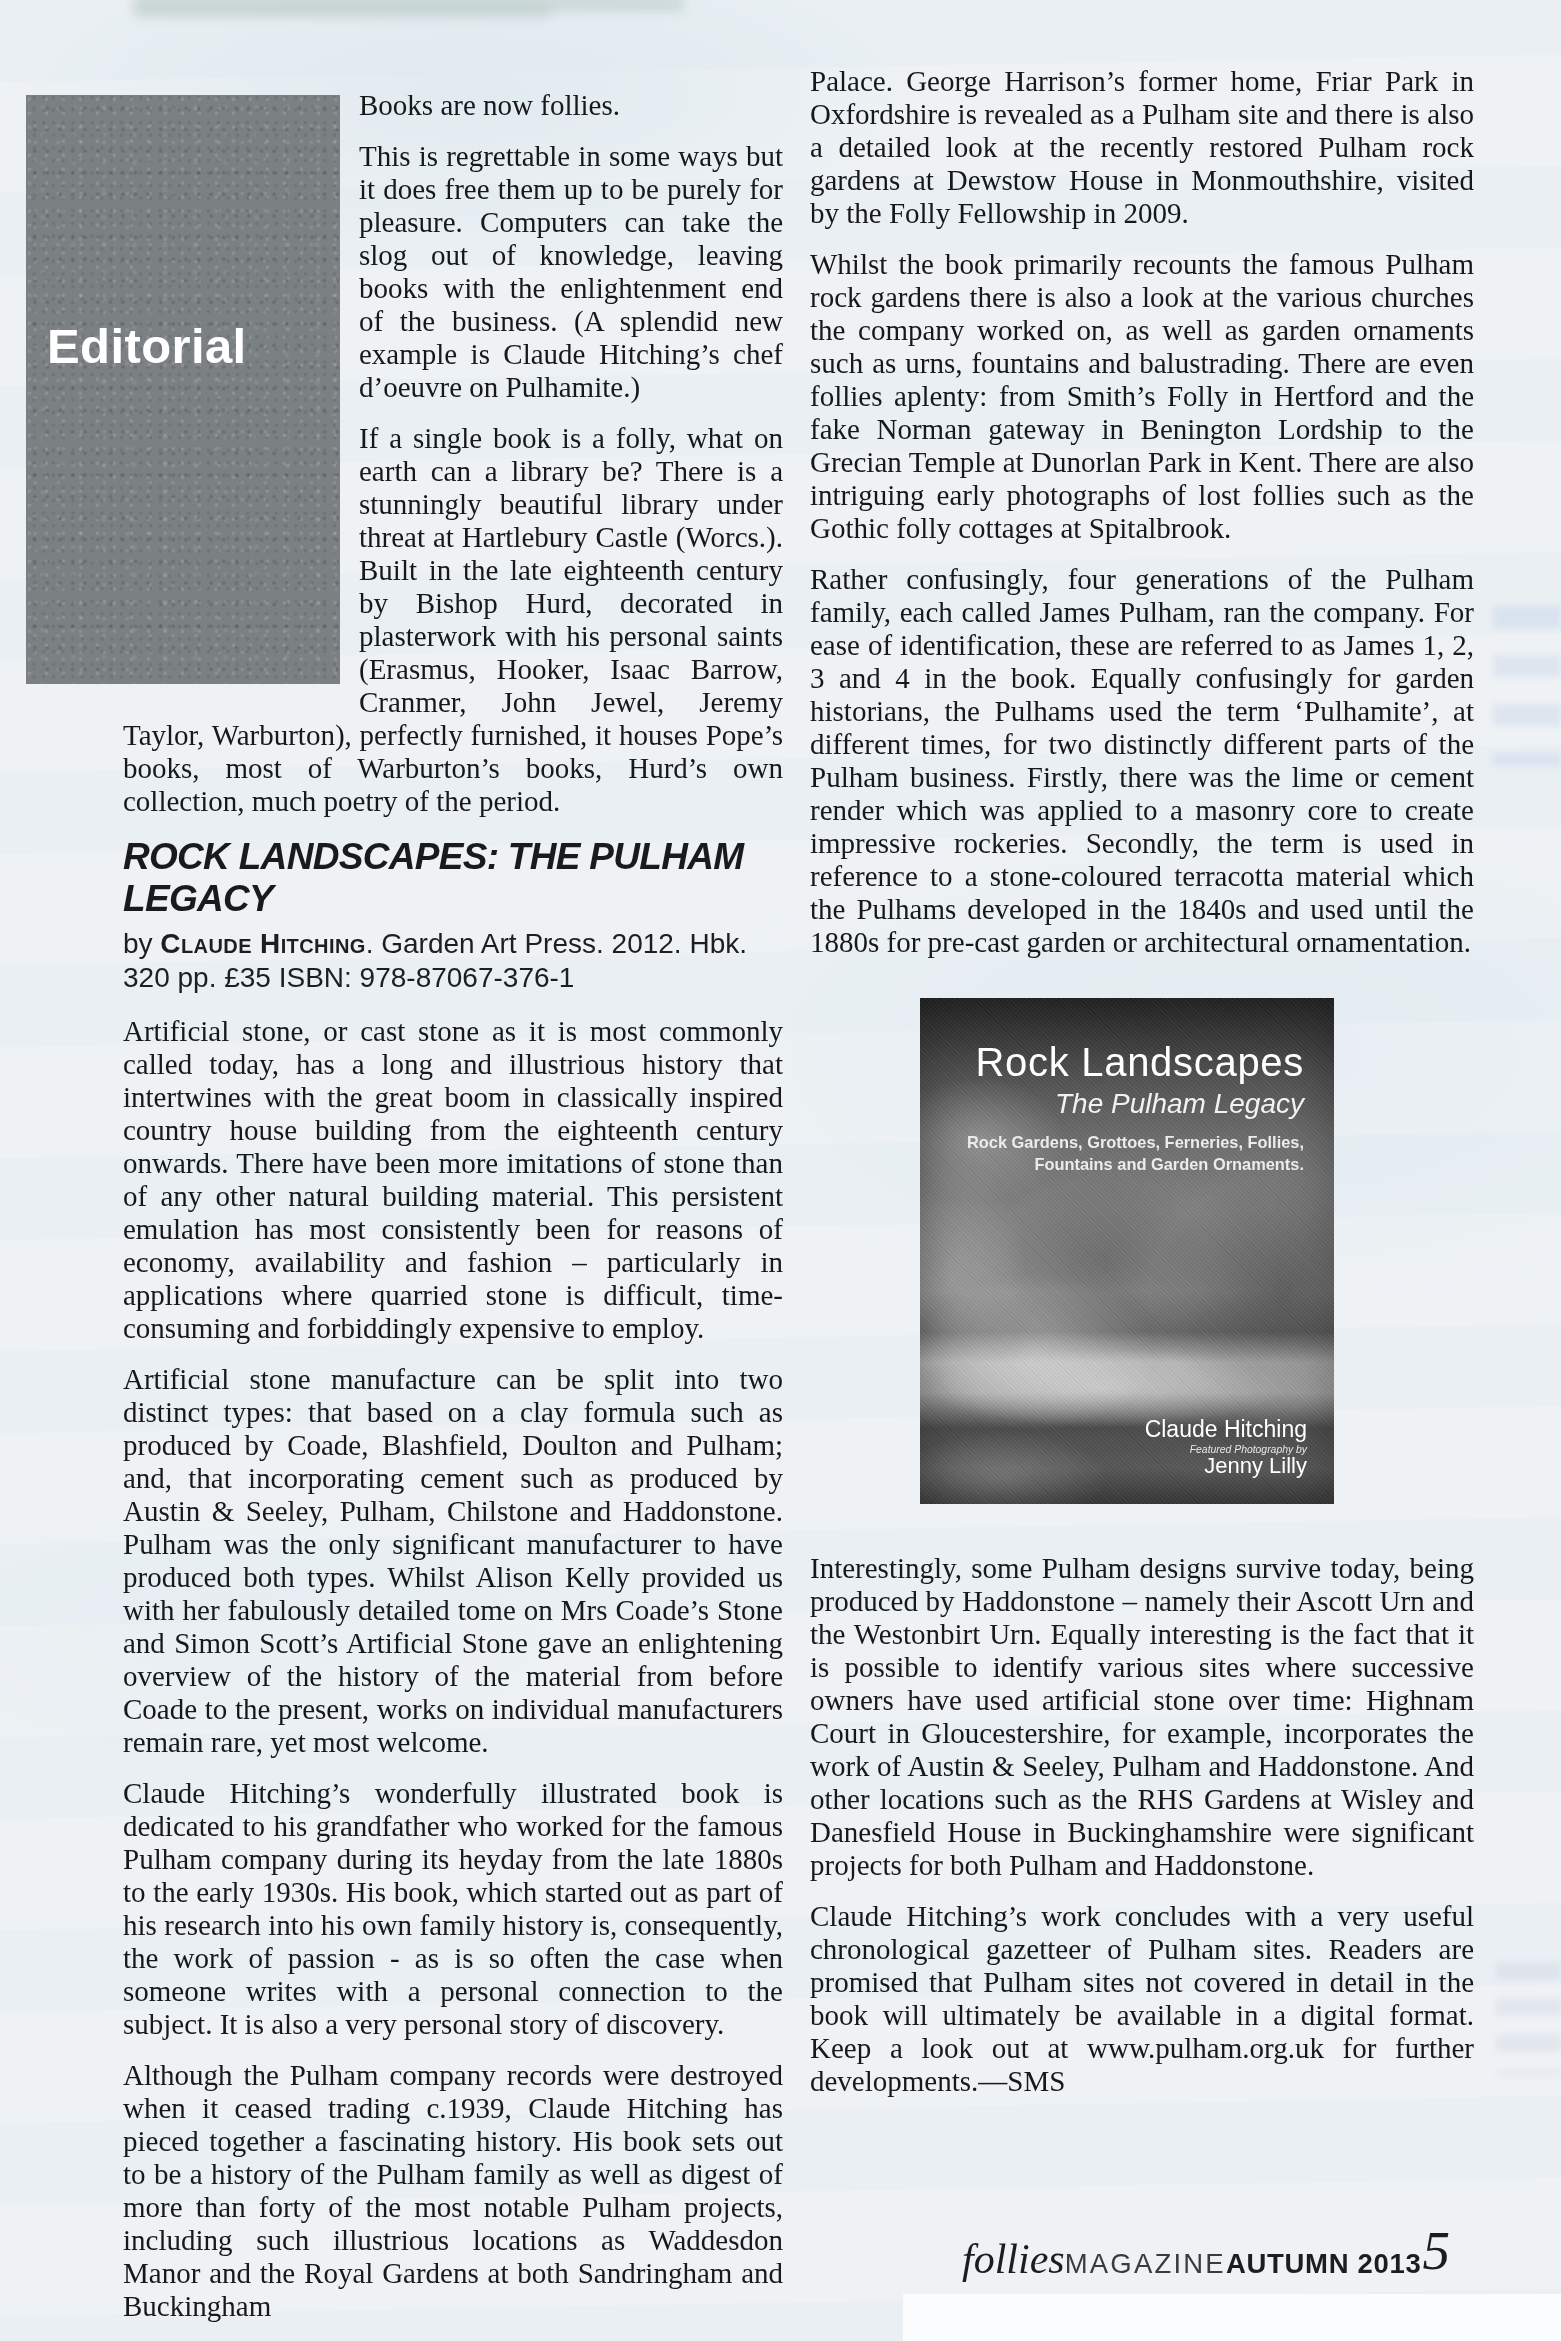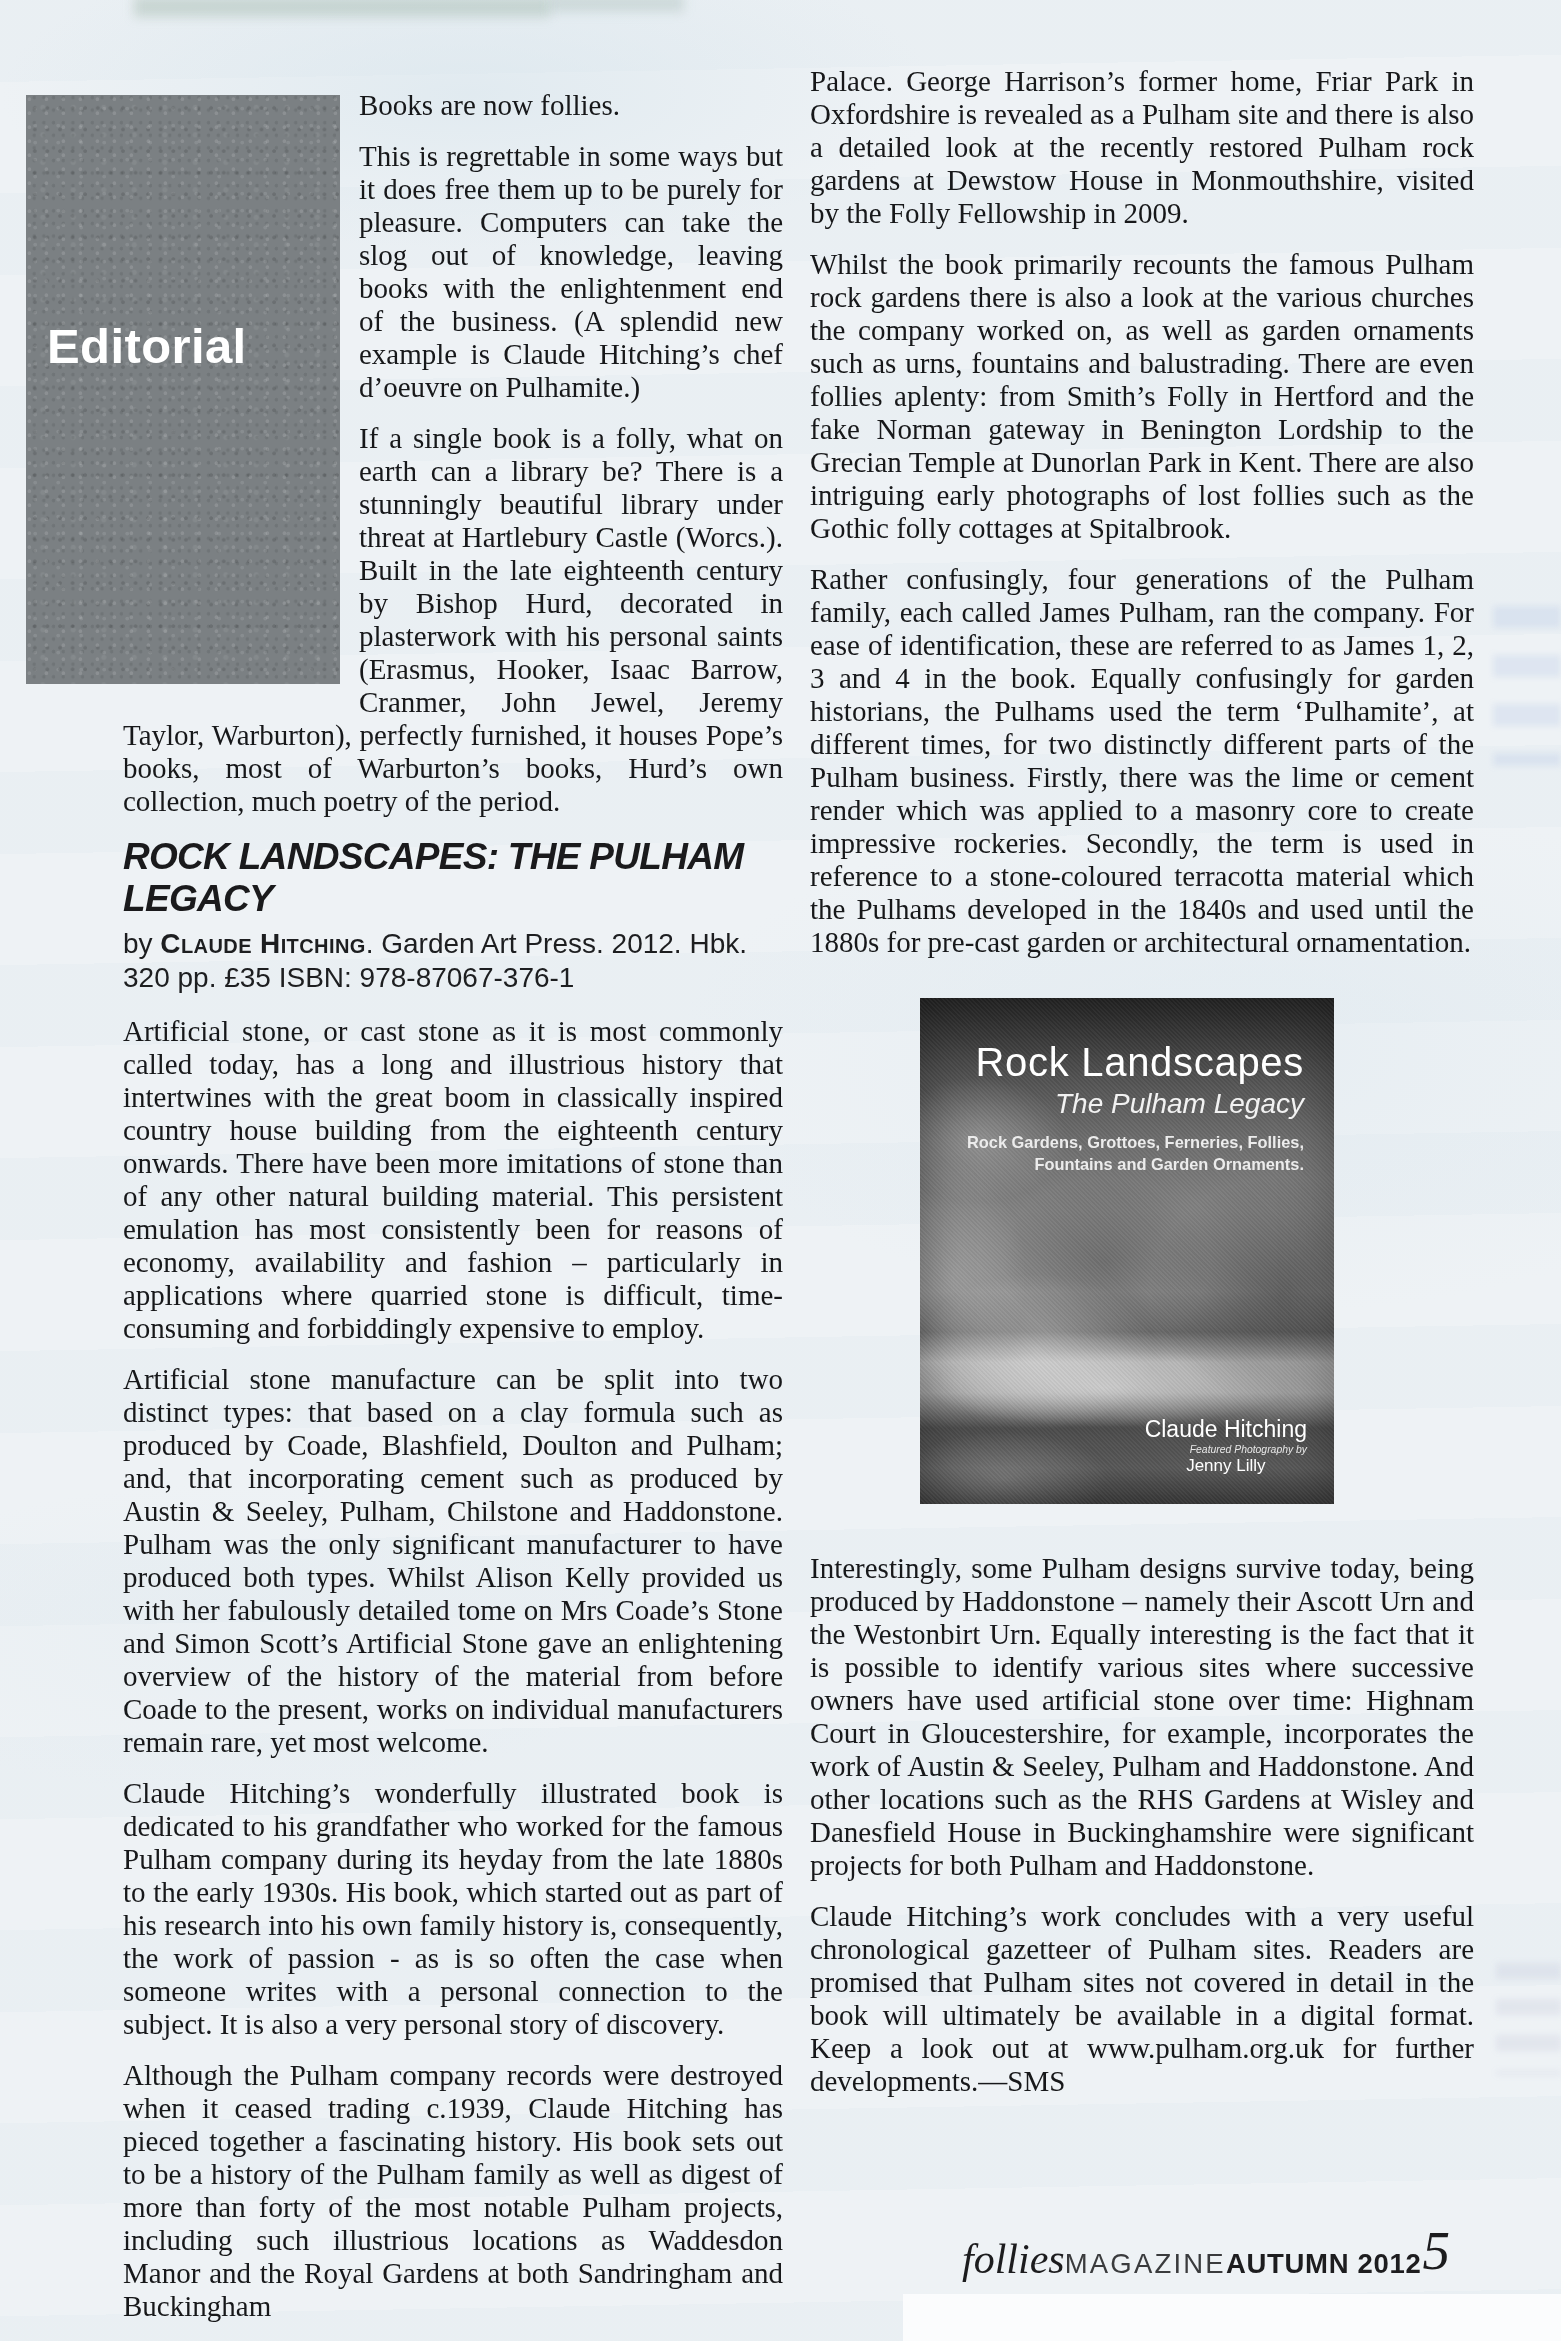--- a/index.html
+++ b/index.html
@@ -98,21 +98,21 @@
   }
   .cover-top-text{position:absolute;top:43px;right:30px;text-align:right;color:#ffffff;z-index:2;
     font-family:"Liberation Sans", sans-serif;}
   .cover-title{font-size:40px;line-height:43px;letter-spacing:0.7px;}
   .cover-subtitle{font-style:italic;font-size:28px;line-height:33px;margin-top:3px;color:#f2f2f2;}
   .cover-tagline{font-weight:bold;font-size:16.4px;line-height:21.6px;margin-top:12px;color:#ececec;}
   .cover-bottom-text{position:absolute;bottom:28px;right:27px;text-align:right;color:#ffffff;z-index:2;
     font-family:"Liberation Sans", sans-serif;}
   .cover-author{font-size:23px;line-height:27px;}
   .cover-credit{font-style:italic;font-size:10.4px;line-height:13.4px;margin-top:0;color:#e8e8e8;}
-  .cover-photographer{font-size:17px;line-height:20px;text-align:center;}
+  .cover-photographer{font-size:22px;line-height:20px;}
 
   
   .footer{position:absolute;left:810px;top:2225px;width:664px;height:82px;}
   .footer-line{
     position:absolute;left:152px;top:10.4px;white-space:nowrap;
     display:flex;align-items:baseline;gap:0;
   }
   .footer-follies{font-family:"Liberation Serif", serif;font-style:italic;font-size:42px;color:#1c1c1e;}
   .footer-magazine{font-family:"Liberation Sans", sans-serif;font-size:27.5px;letter-spacing:2.2px;color:#3a3b3d;}
   .footer-issue{font-family:"Liberation Sans", sans-serif;font-weight:bold;font-size:27.5px;letter-spacing:0.7px;color:#1d1d1f;}
@@ -178,19 +178,19 @@
     </div>
 
     <p class="body">Interestingly, some Pulham designs survive today, being produced by Haddonstone – namely their Ascott Urn and the Westonbirt Urn. Equally interesting is the fact that it is possible to identify various sites where successive owners have used artificial stone over time: Highnam Court in Gloucestershire, for example, incorporates the work of Austin &amp; Seeley, Pulham and Haddonstone. And other locations such as the RHS Gardens at Wisley and Danesfield House in Buckinghamshire were significant projects for both Pulham and Haddonstone.</p>
     <p class="body">Claude Hitching’s work concludes with a very useful chronological gazetteer of Pulham sites. Readers are promised that Pulham sites not covered in detail in the book will ultimately be available in a digital format. Keep a look out at www.pulham.org.uk for further developments.—SMS</p>
   </div>
 
   <div class="footer">
     <div class="footer-line">
       <span class="footer-follies">follies</span>
       <span class="footer-magazine">MAGAZINE</span>
-      <span class="footer-issue">AUTUMN 2012</span>
+      <span class="footer-issue">AUTUMN 2013</span>
     </div>
     <div class="footer-pagenum">5</div>
   </div>
 
 </div>
 
 
 </body></html>

